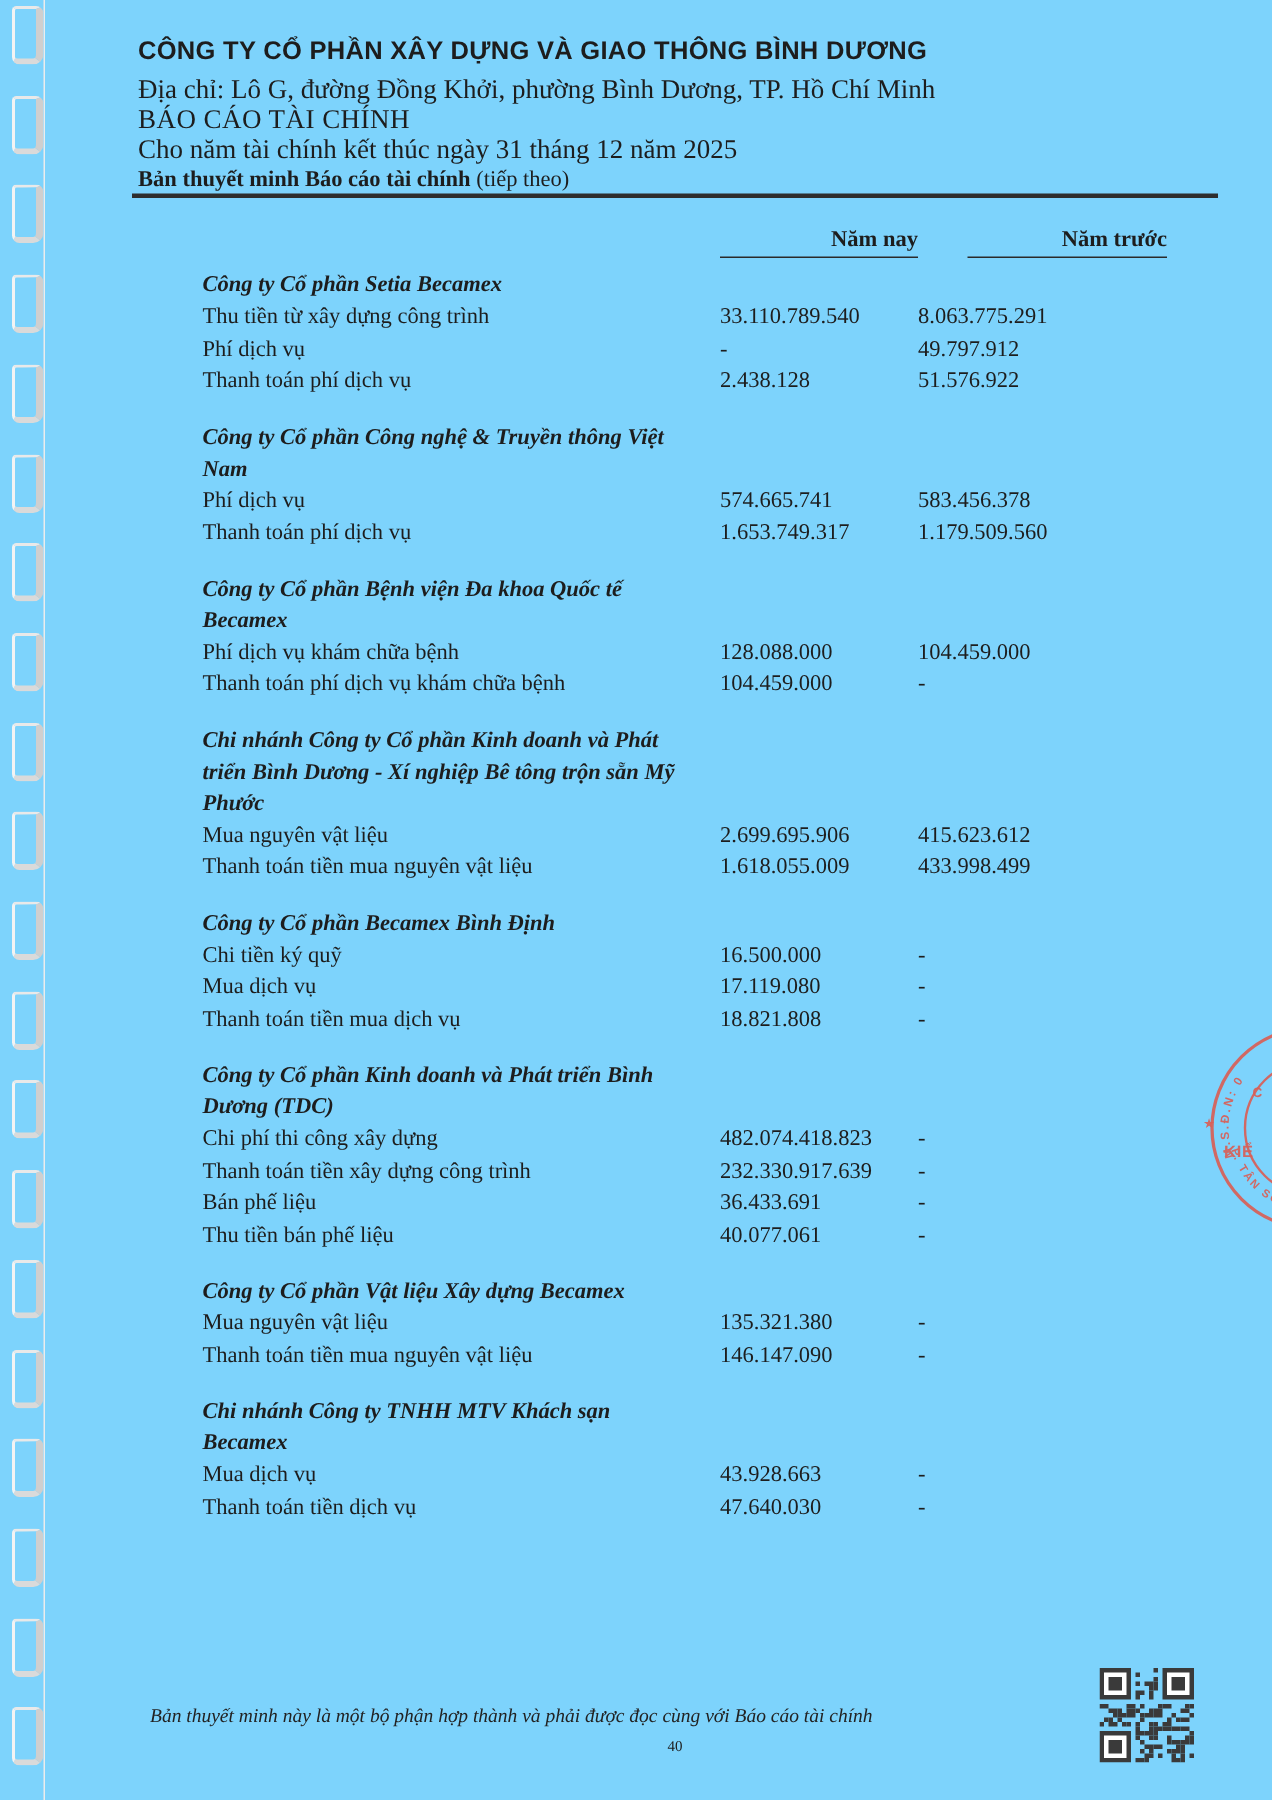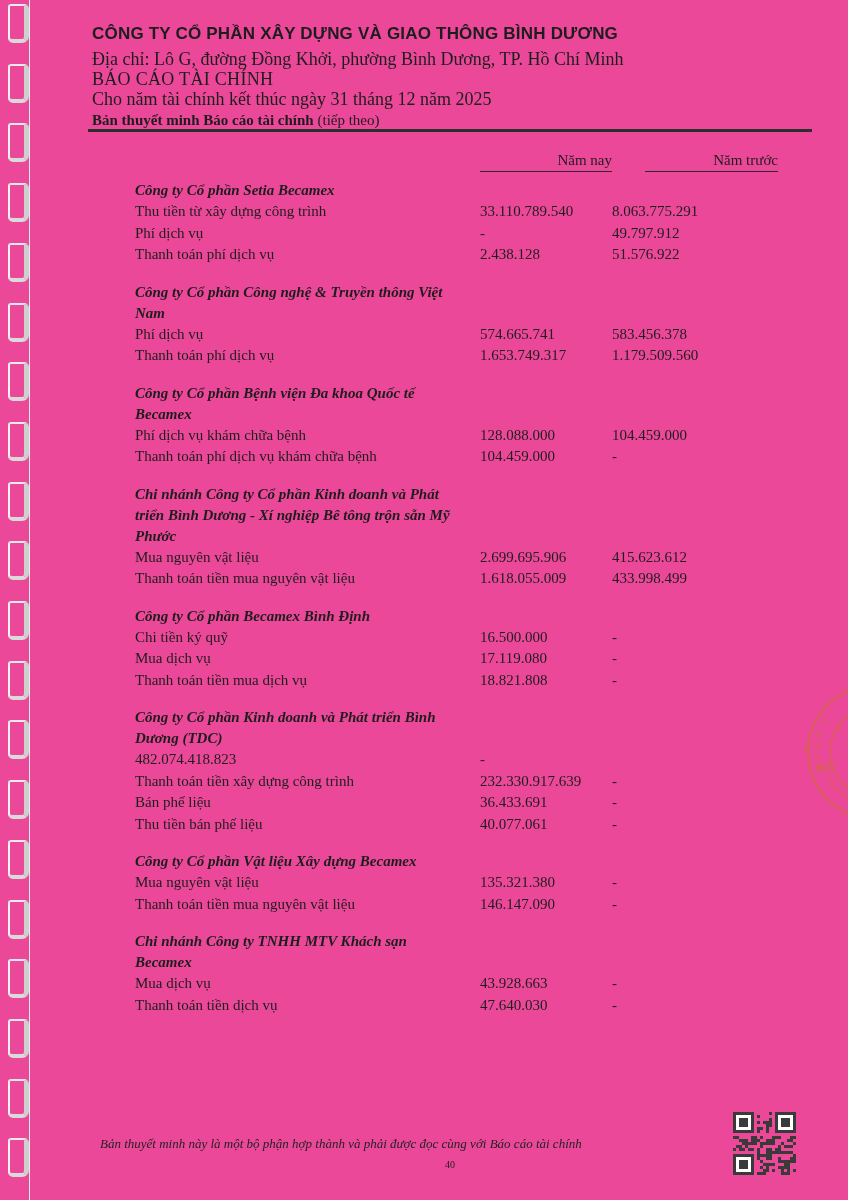--- a/index.html
+++ b/index.html
@@ -1,17 +1,17 @@
 <!DOCTYPE html>
 <html lang="vi"><head>
 <meta charset="utf-8">
 <style>
   html,body { margin:0; padding:0; background:#ffffff; }
   .page {
-    position:relative; width:848px; height:1200px; background:#ec4899;
+    position:relative; width:848px; height:1200px; background:#7dd3fc;
     font-family:"Liberation Serif","DejaVu Serif",serif; color:#1d1d1d;
     overflow:hidden;
   }
   
   .edge-line { position:absolute; left:29px; top:0; width:1px; height:1200px; background:#ececec; }
   .bmark {
     position:absolute; left:8px; width:14px; height:33px;
     border:2px solid #ededed; border-right:5px solid #cfcfcf;
     border-bottom:4px solid #dadada; border-top-color:#e9e9e9; border-left-color:#f3f3f3;
     border-radius:3px 5px 7px 5px;
@@ -26,21 +26,21 @@
   .report-title { letter-spacing:0.3px; }
   .notes-line { font-size:15px; line-height:20px; margin-top:1px; }
   .notes-line .bold { font-weight:bold; }
   .rule { position:absolute; left:88px; top:129px; width:724px; height:3px; background:#2d2d2d; }
 
   
   .table { position:absolute; left:135px; top:152px; width:643px; font-size:15px; }
   .thead { display:grid; grid-template-columns:345px 132px 166px; }
   .col-h { text-align:right; }
   .col-h span {
-    display:inline-block; font-weight:normal; text-align:right;
+    display:inline-block; font-weight:bold; text-align:right;
     border-bottom:1.6px solid #2a2a2a; padding-bottom:2px;
   }
   .col-h .u1 { width:132px; }
   .col-h .u2 { width:133px; }
   .section { margin-top:16px; }
   .section:first-child { margin-top:8px; }
   .sec-title {
     font-weight:bold; font-style:italic; white-space:pre-line;
     line-height:21px; max-width:370px;
   }
@@ -199,20 +199,21 @@
     <div class="rval">-</div>
   </div>
 </div>
   </div>
 
   <div class="section">
     <div class="sec-title">Công ty Cổ phần Kinh doanh và Phát triển Bình
 Dương (TDC)</div>
     <div>
   <div class="row">
+    <div>Chi phí thi công xây dựng</div>
     <div class="rval">482.074.418.823</div>
     <div class="rval">-</div>
   </div>
 
   <div class="row">
     <div>Thanh toán tiền xây dựng công trình</div>
     <div class="rval">232.330.917.639</div>
     <div class="rval">-</div>
   </div>
 

